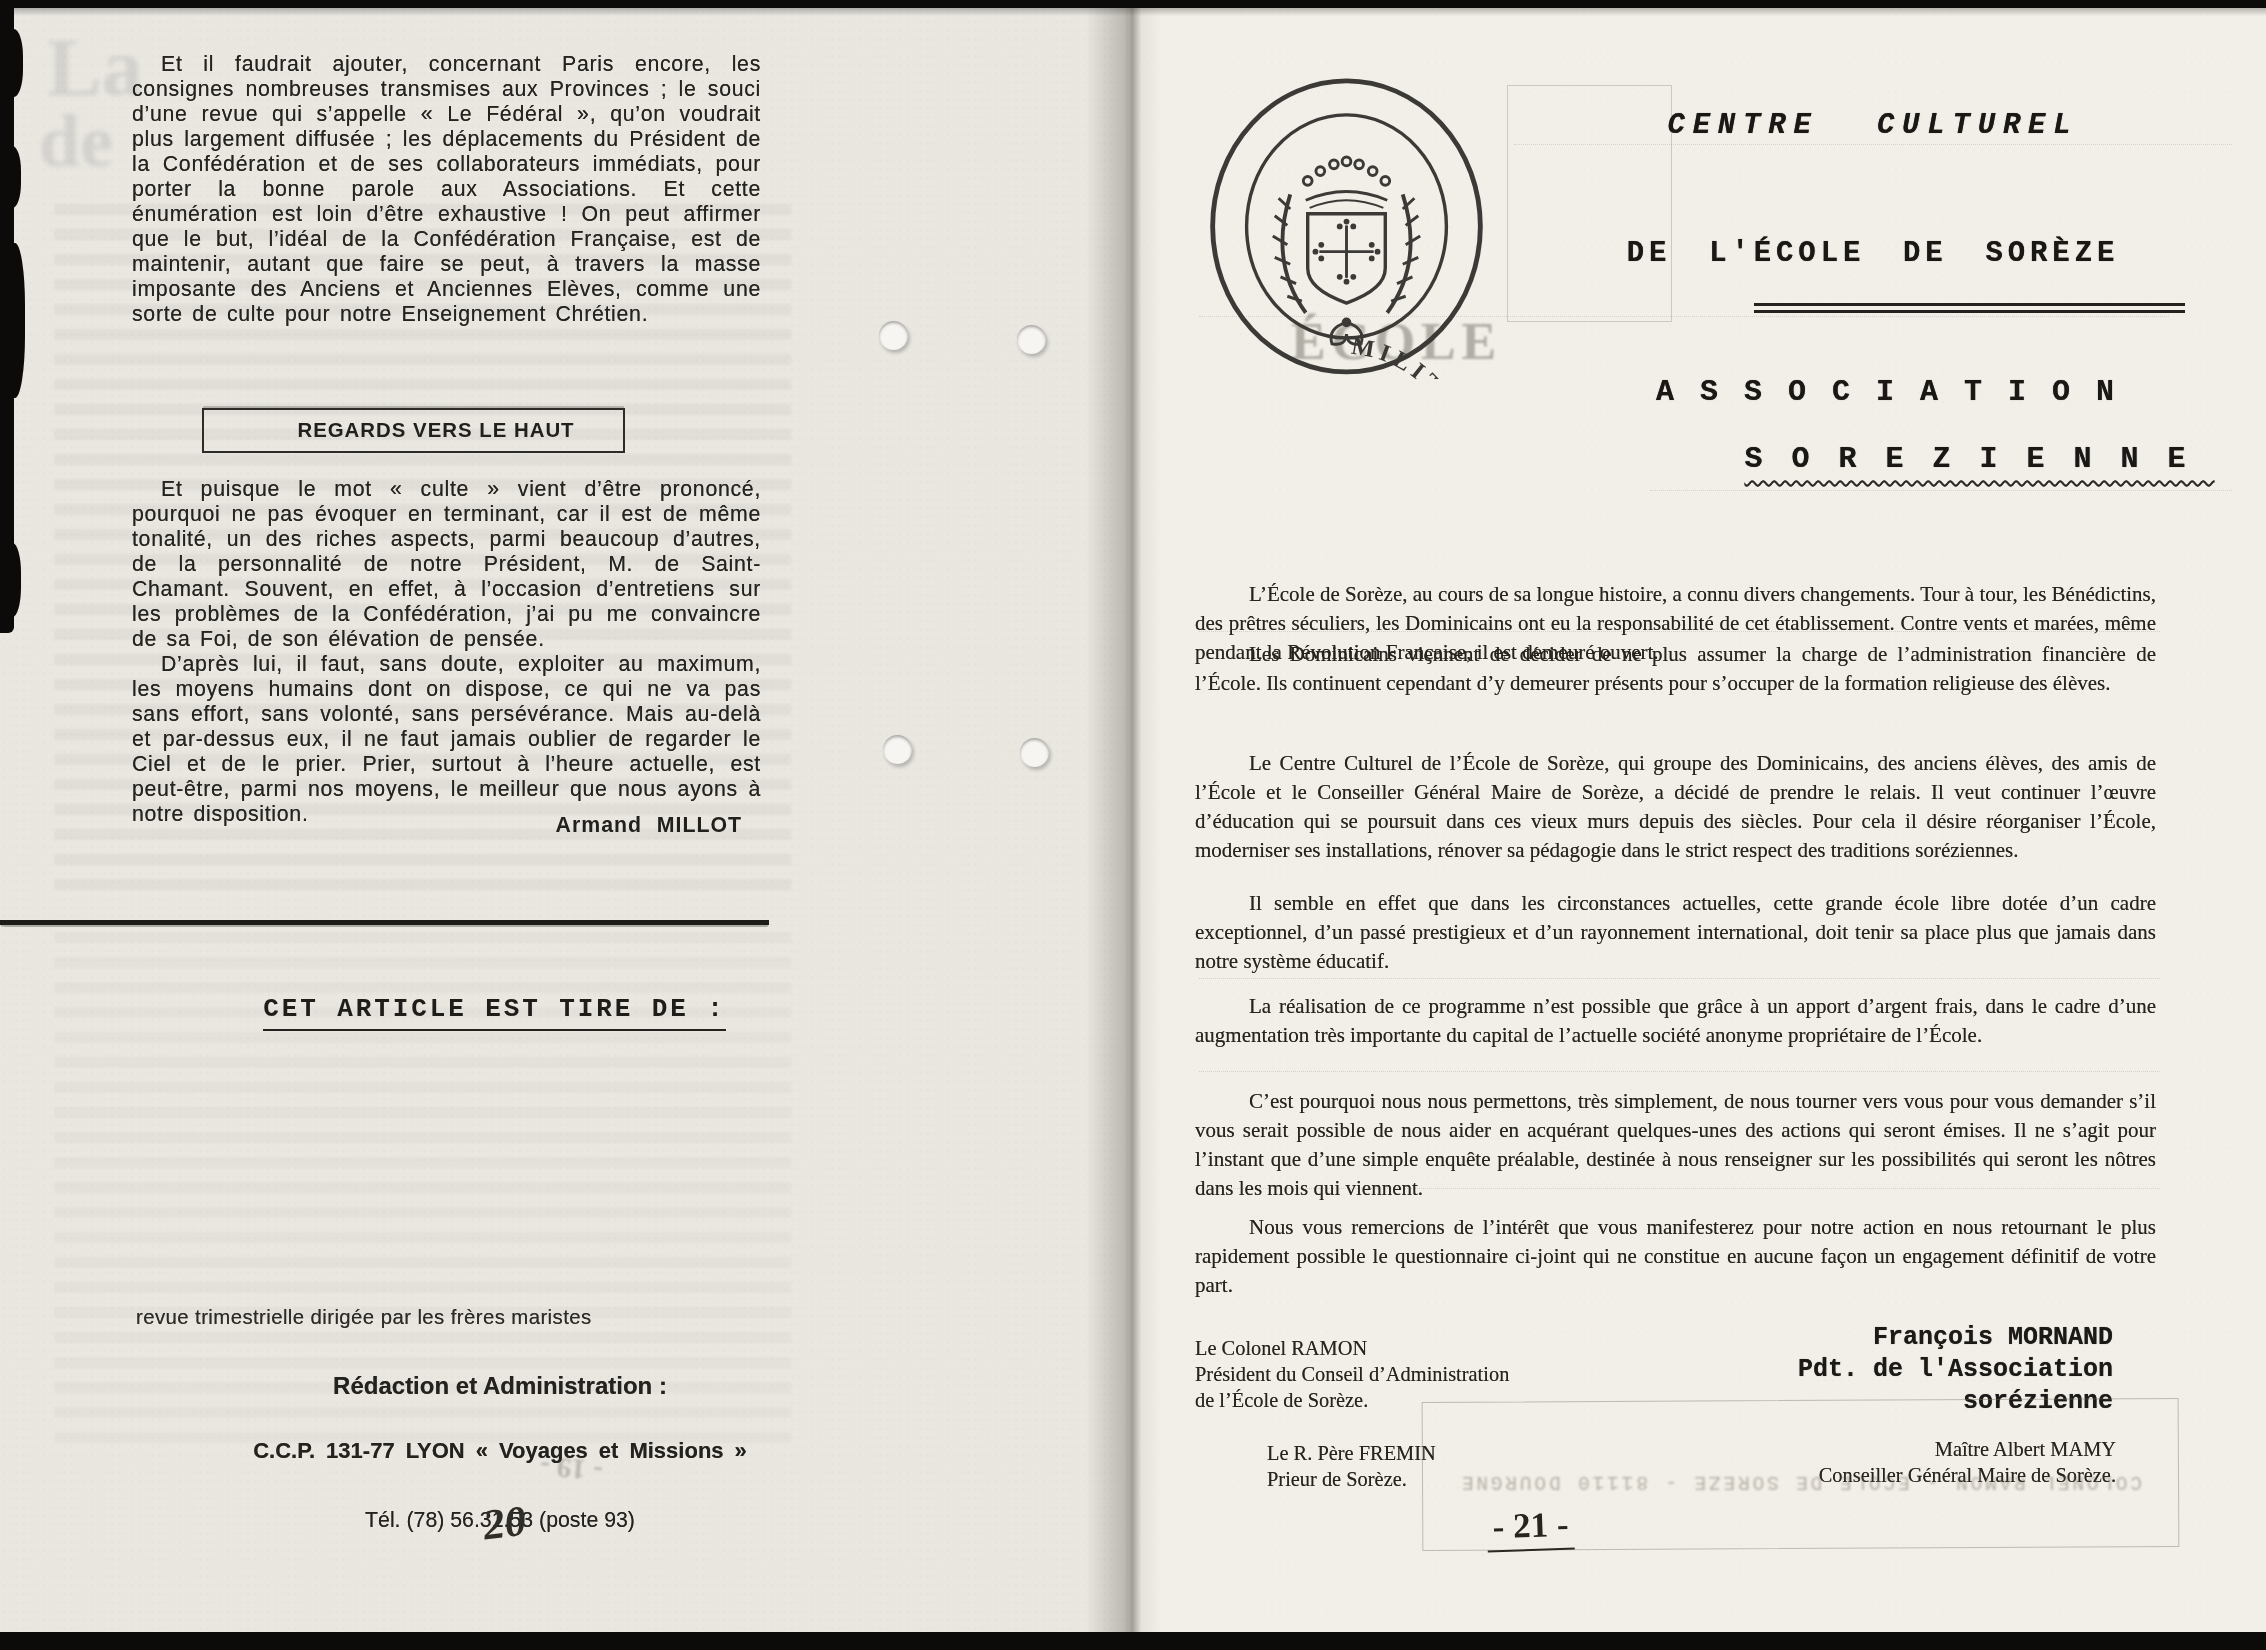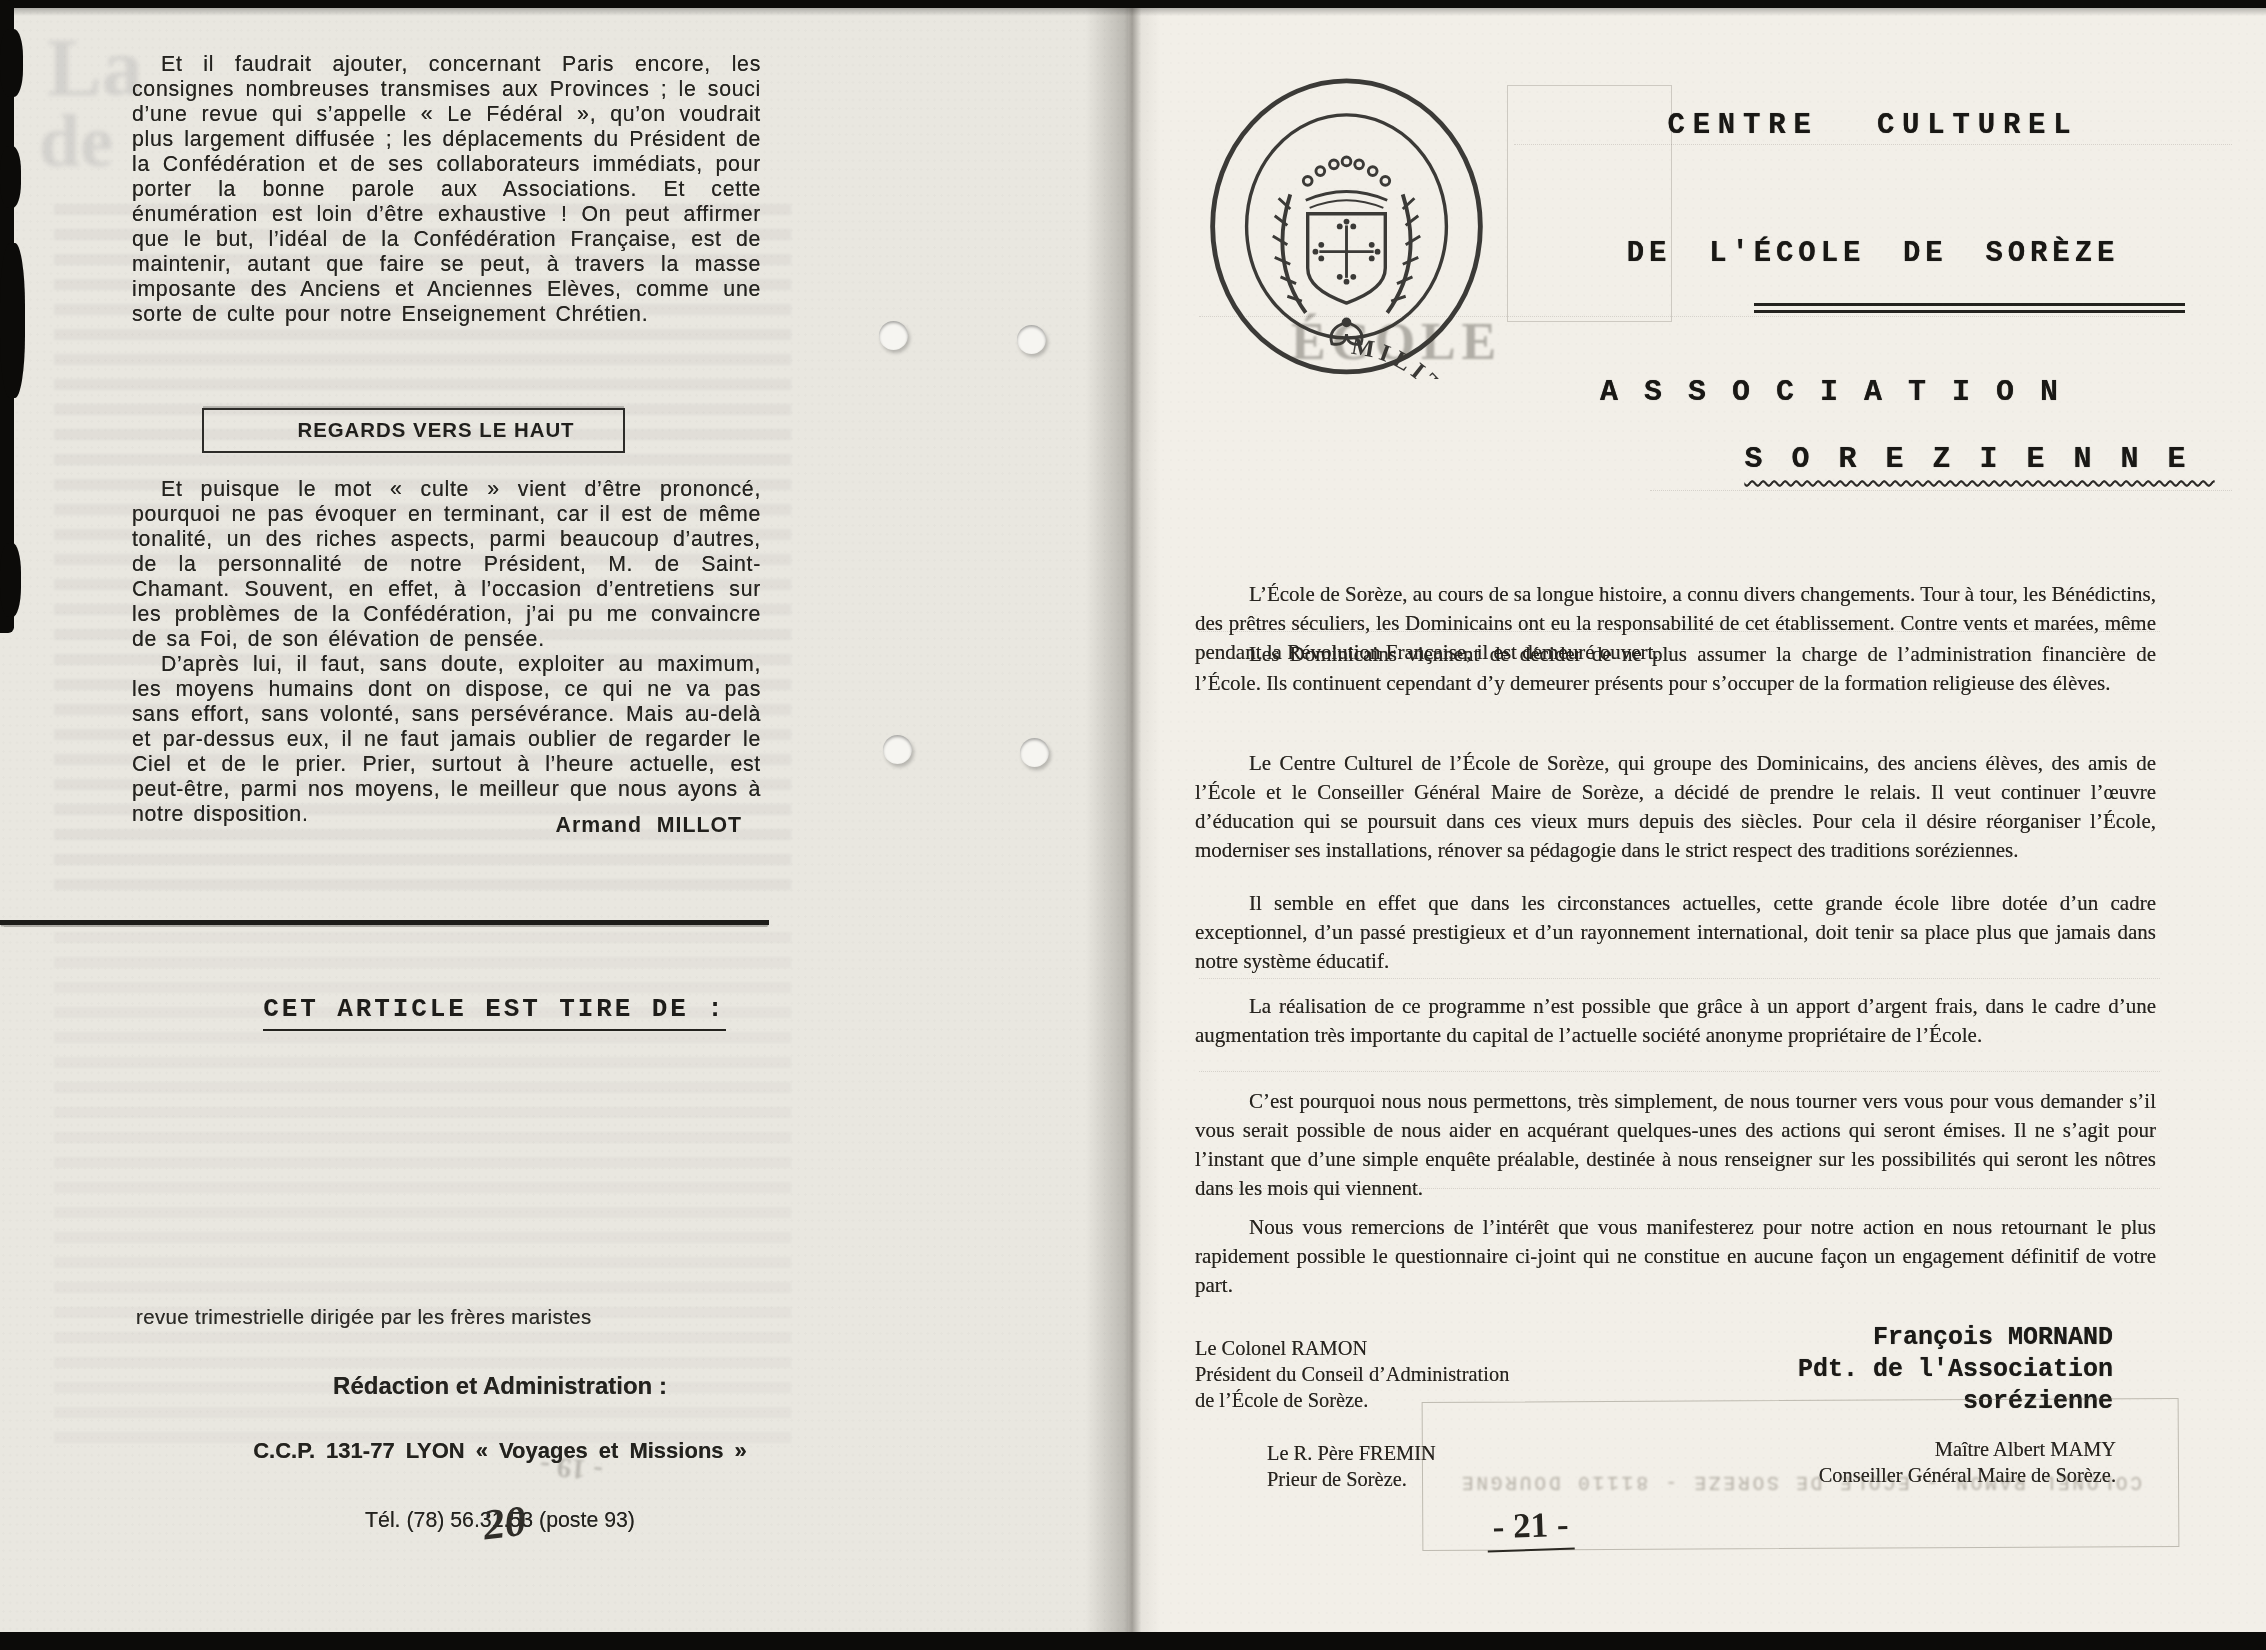--- a/index.html
+++ b/index.html
@@ -60,24 +60,24 @@
   .gdots{border-top:1.9px dotted rgba(70,65,55,.16);filter:blur(0.4px);}
   .gh-ecole{left:1291px;top:312px;font-family:"Liberation Serif",serif;font-weight:bold;font-size:52px;
     letter-spacing:5.8px;color:rgba(62,58,50,.36);filter:blur(1px);}
   .gh-boxtop{left:1507px;top:85px;width:163px;height:235px;border:1.9px solid rgba(110,104,92,.28);filter:blur(0.6px);}
   .gh-boxbot{left:1422px;top:1400px;width:755px;height:147px;border:1.5px solid rgba(120,114,100,.42);transform:rotate(-.3deg);}
   .gh-mirror{left:1456px;top:1471px;width:689px;text-align:center;font-family:"Liberation Mono",monospace;
     font-size:19.4px;letter-spacing:2.9px;color:rgba(95,88,74,.42);transform:rotate(180deg);filter:blur(0.8px);}
   
   .tw{font-family:"Liberation Mono",monospace;font-weight:bold;color:#191815;
     text-shadow:0 0 0.7px rgba(20,20,18,.8);}
-  .rh1{left:1640px;top:109px;width:466px;text-align:center;font-size:29px;letter-spacing:7.8px;word-spacing:33px;}
+  .rh1{left:1640px;top:109px;width:466px;text-align:center;font-size:29px;letter-spacing:7.8px;word-spacing:33px;font-style:italic;}
   .rh2{left:1582px;top:237px;width:582px;text-align:center;font-size:29px;letter-spacing:4.9px;word-spacing:15.5px;}
   .dunder{left:1754px;top:303px;width:431px;height:9.7px;border-top:3.4px solid #23221e;border-bottom:3.4px solid #23221e;box-sizing:border-box;}
-  .rh3{left:1576px;top:375px;width:532px;text-align:center;font-size:30px;letter-spacing:26px;}
+  .rh3{left:1632px;top:375px;width:532px;text-align:center;font-size:30px;letter-spacing:26px;}
   .rh4{left:1708px;top:442px;width:543px;text-align:center;font-size:30px;letter-spacing:29px;
     text-decoration:underline;text-decoration-style:wavy;text-decoration-thickness:1.9px;
     text-decoration-color:rgba(40,38,34,.8);text-underline-offset:12.6px;}
   
   .rp-body{left:1195px;width:961px;font-family:"Liberation Serif",serif;font-size:21px;line-height:29px;
     color:#27241f;text-align:justify;text-indent:54px;text-shadow:0 0 0.6px rgba(30,26,20,.6);}
   .rp-sig-serif{font-family:"Liberation Serif",serif;font-size:20.4px;line-height:26px;color:#27241f;
     text-shadow:0 0 0.5px rgba(30,26,20,.55);}
   .rp-sig-tw{font-family:"Liberation Mono",monospace;font-weight:bold;font-size:25px;line-height:32px;
     color:#1b1a17;text-align:right;text-shadow:0 0 0.7px rgba(20,20,18,.75);}

